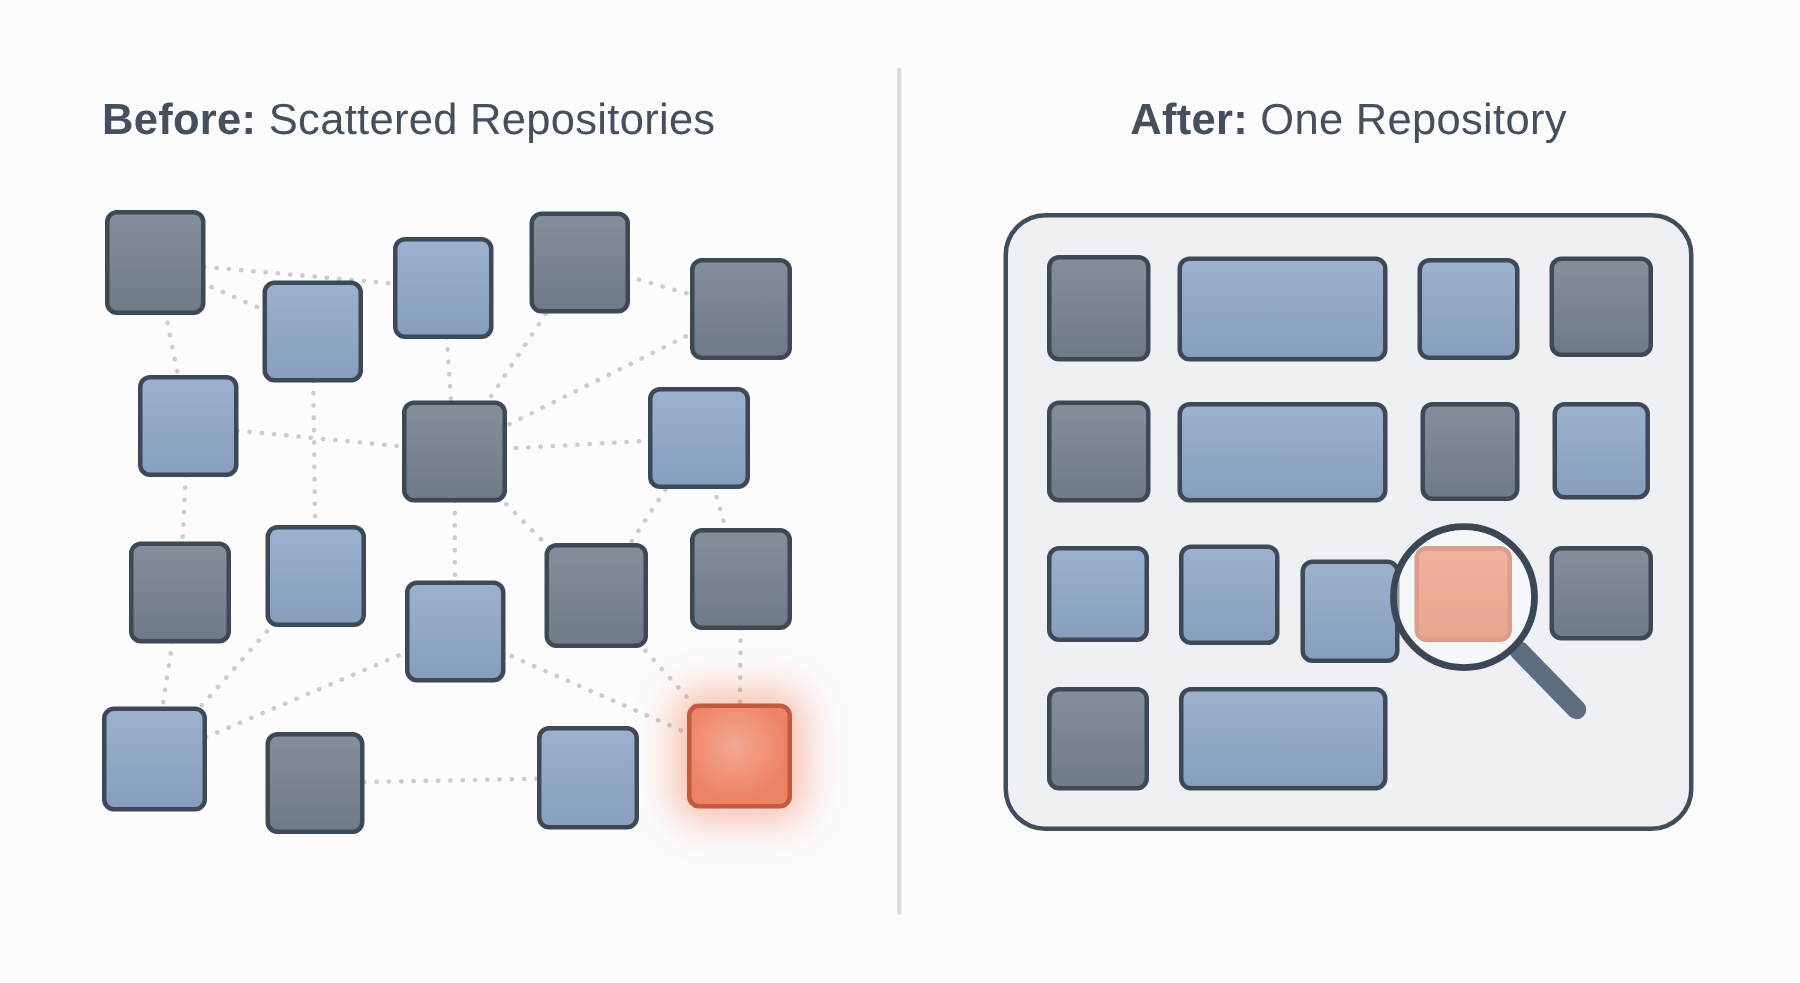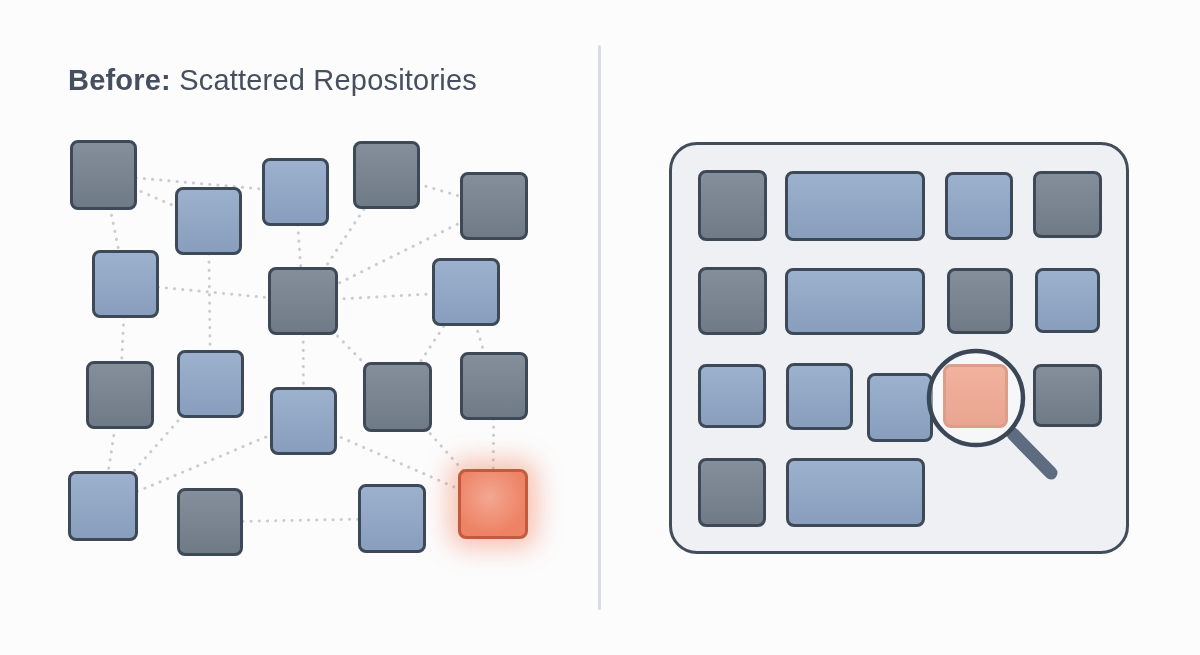--- a/index.html
+++ b/index.html
@@ -54,20 +54,21 @@
     border-color:var(--orange-solid-border,#bc4f2d);
   }
 </style>
 </head>
 <body>
 
 <div class="stage">
 
   <h1 class="title title-before"><b>Before:</b><span> Scattered Repositories</span></h1>
 
+  <h1 class="title title-after"><b>After:</b><span> One Repository</span></h1>
 
   <svg id="links-svg" viewBox="0 0 1200 655">
       <line x1="103.5" y1="175" x2="208.5" y2="221" stroke="#c9ccd1" stroke-width="3" stroke-linecap="round" stroke-dasharray="0.2 8"></line>
       <line x1="103.5" y1="175" x2="295.5" y2="192" stroke="#c9ccd1" stroke-width="3" stroke-linecap="round" stroke-dasharray="0.2 8"></line>
       <line x1="103.5" y1="175" x2="125.5" y2="284" stroke="#c9ccd1" stroke-width="3" stroke-linecap="round" stroke-dasharray="0.2 8"></line>
       <line x1="208.5" y1="221" x2="210.5" y2="384" stroke="#c9ccd1" stroke-width="3" stroke-linecap="round" stroke-dasharray="0.2 8"></line>
       <line x1="295.5" y1="192" x2="303" y2="301" stroke="#c9ccd1" stroke-width="3" stroke-linecap="round" stroke-dasharray="0.2 8"></line>
       <line x1="386.5" y1="175" x2="494" y2="206" stroke="#c9ccd1" stroke-width="3" stroke-linecap="round" stroke-dasharray="0.2 8"></line>
       <line x1="386.5" y1="175" x2="303" y2="301" stroke="#c9ccd1" stroke-width="3" stroke-linecap="round" stroke-dasharray="0.2 8"></line>
       <line x1="494" y1="206" x2="303" y2="301" stroke="#c9ccd1" stroke-width="3" stroke-linecap="round" stroke-dasharray="0.2 8"></line>

